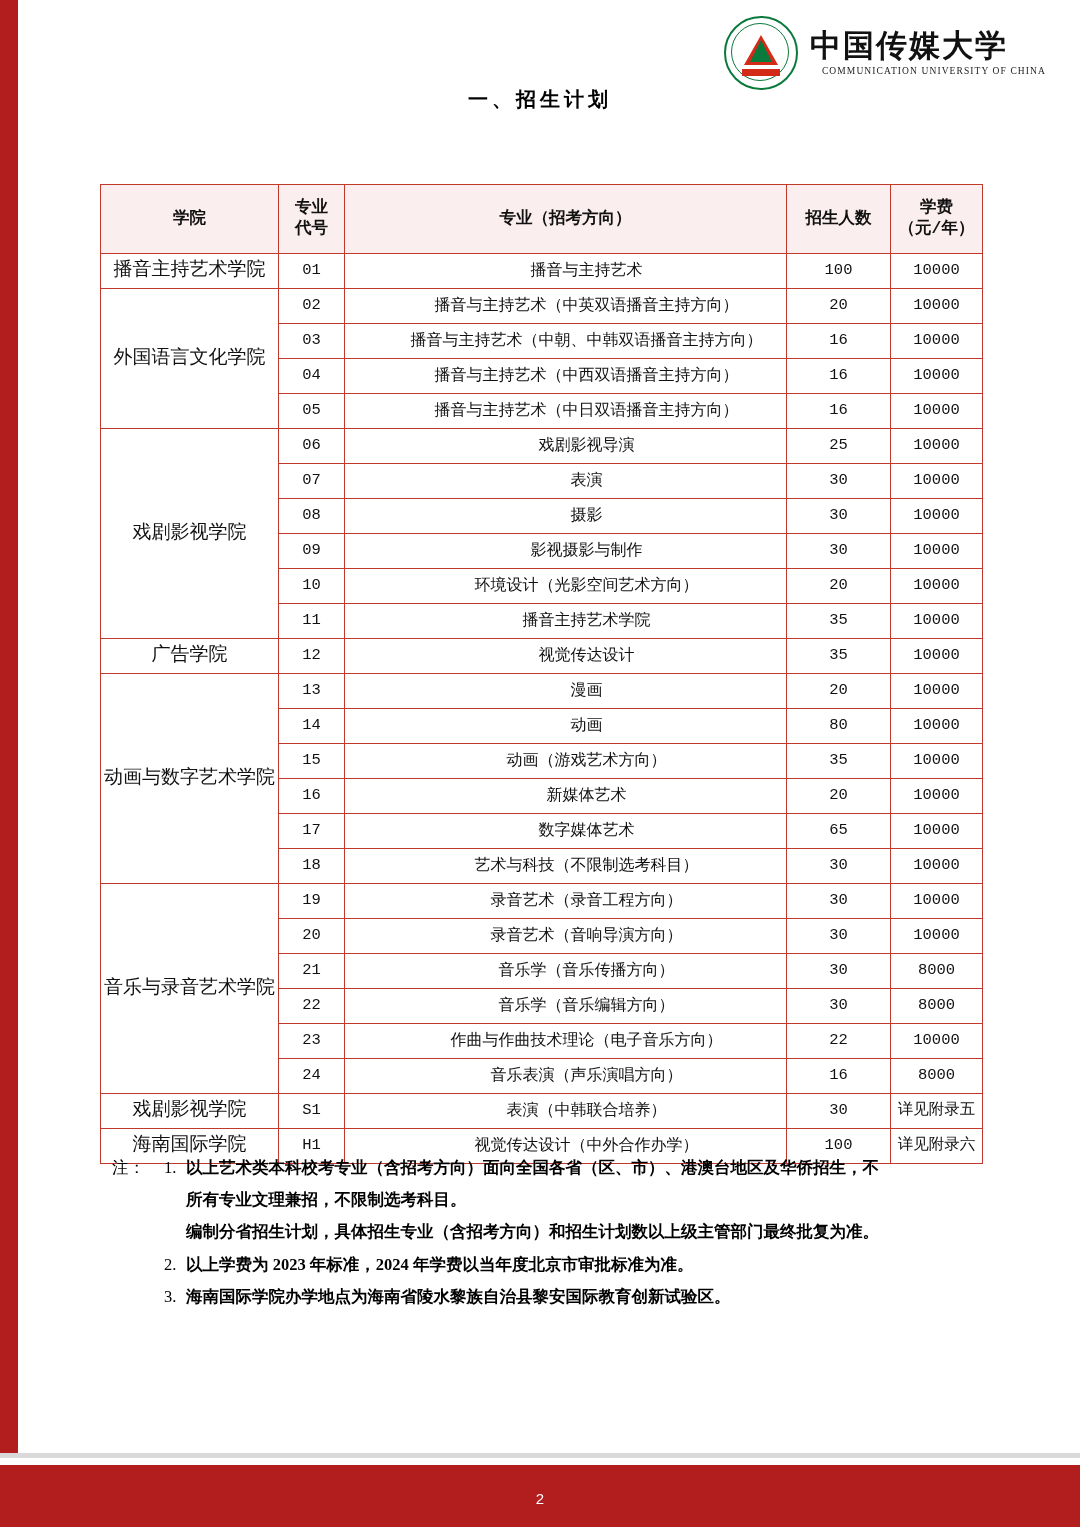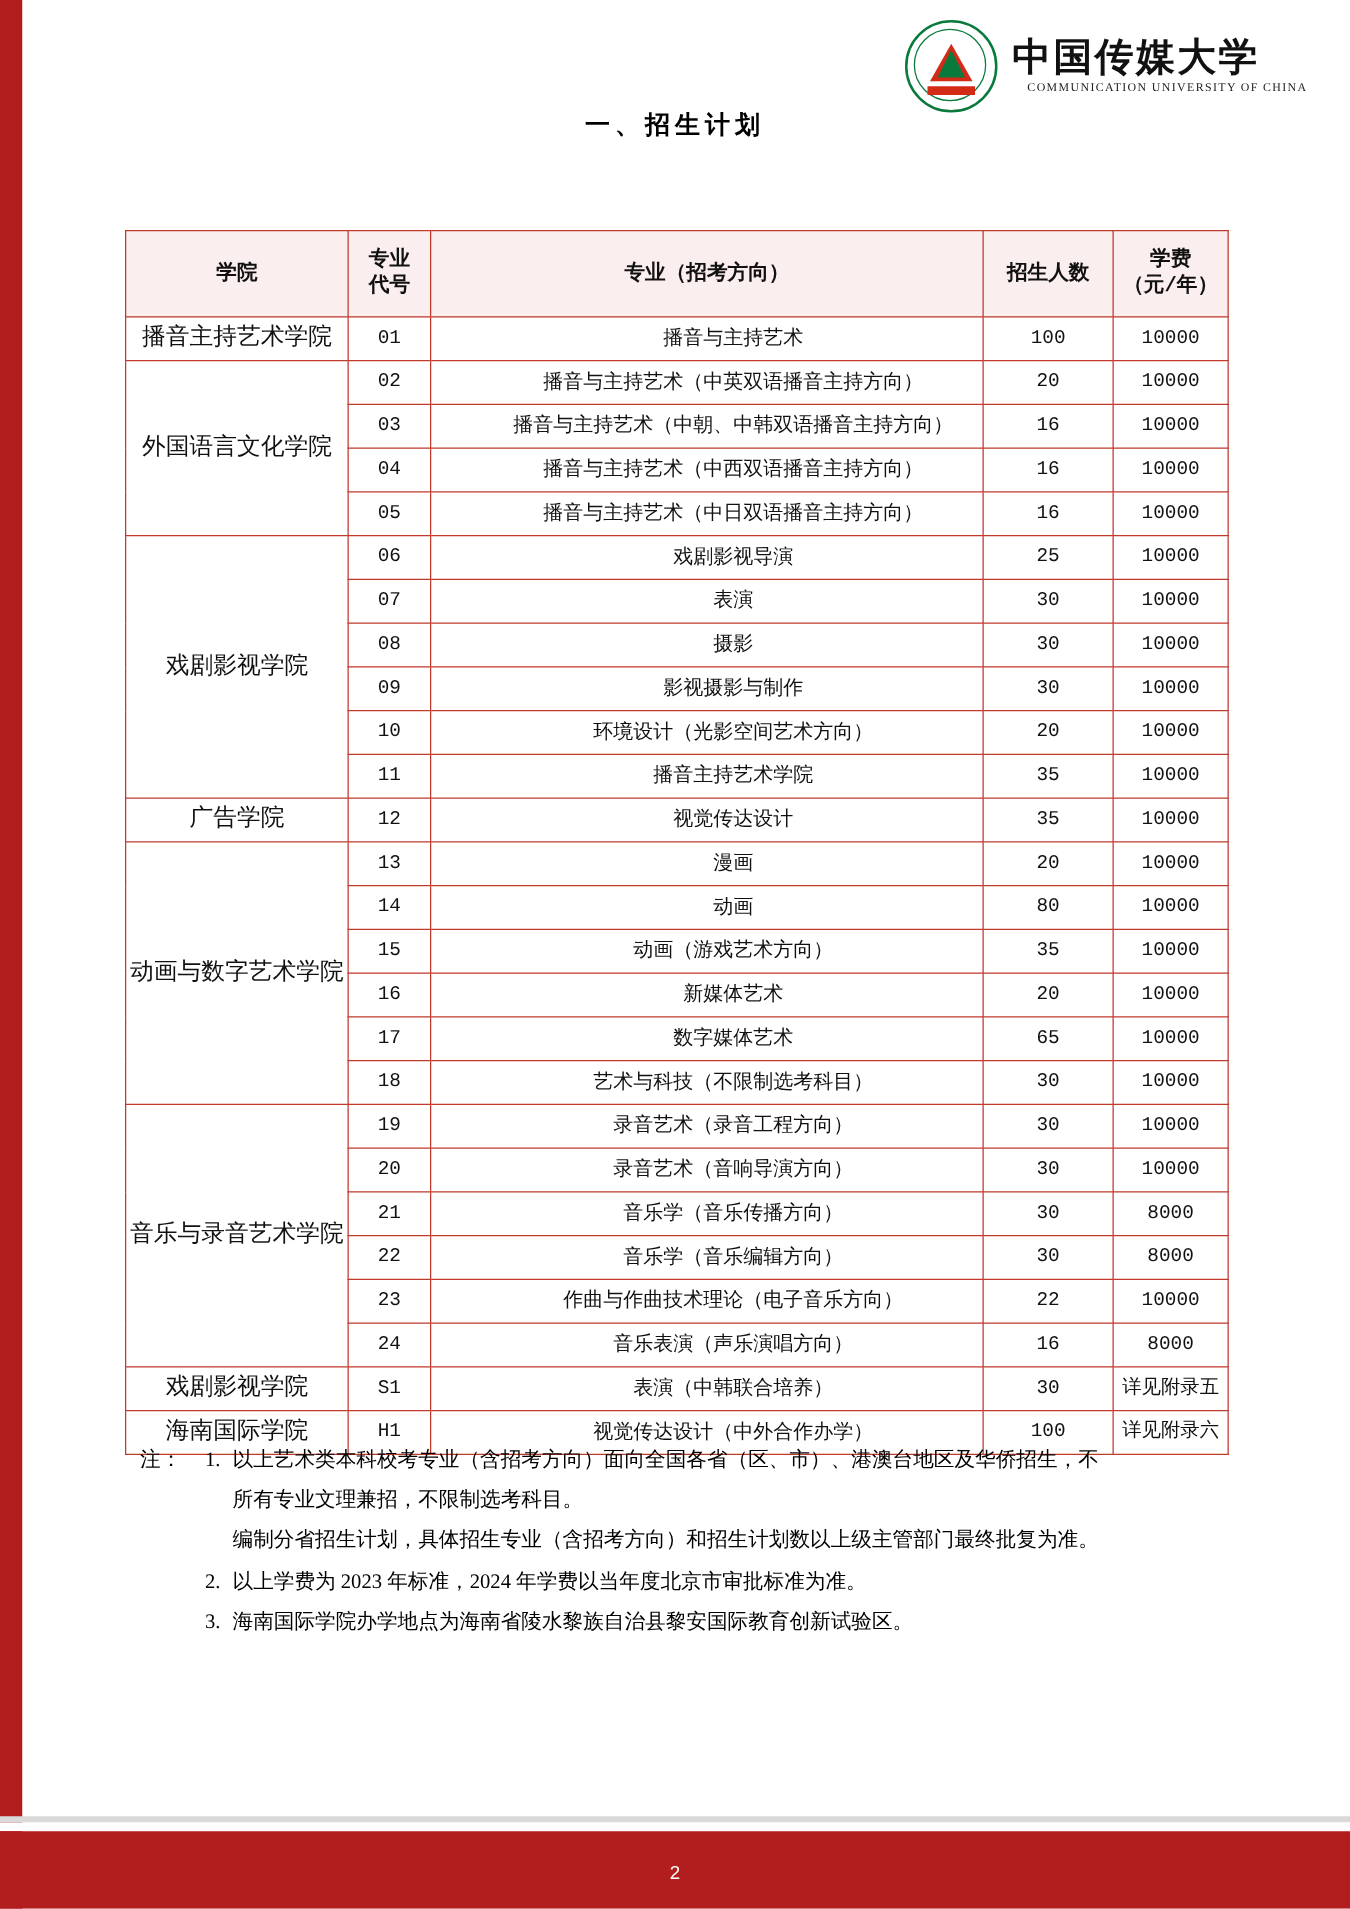--- a/index.html
+++ b/index.html
@@ -191,20 +191,21 @@
     width: 52px;
     text-align: left;
   }
   .note-num {
     flex: none;
     width: 22px;
   }
   .note-body {
     flex: 1;
     text-align: justify;
+    font-weight: bold;
   }
 
   
   .footer-bar {
     position: absolute;
     left: 0; bottom: 0;
     width: 1080px;
     height: 62px;
     background: #b21d1d;
   }

